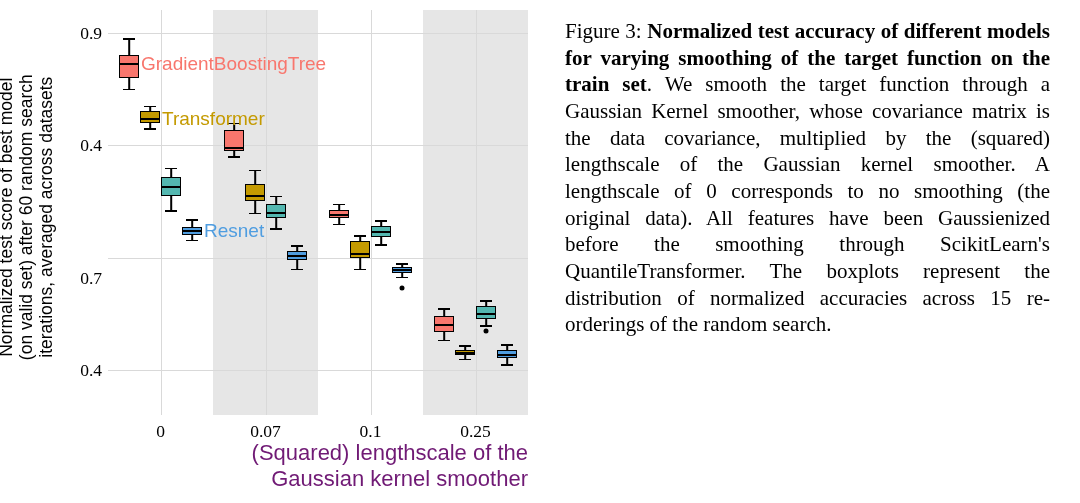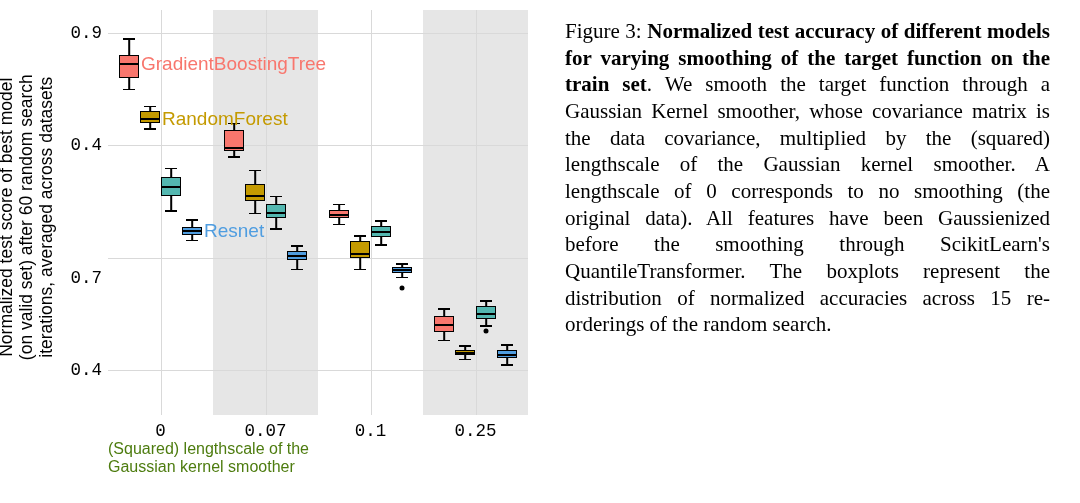--- a/index.html
+++ b/index.html
@@ -89,35 +89,35 @@
   }
   .grid-v {
     position: absolute;
     top: 0;
     height: 100%;
     width: 1px;
     background: #d9d9d9;
   }
   .y-tick-label, .x-tick-label {
     position: absolute;
-    font-family: Liberation Mono, monospace;
+    font-family: Liberation Serif, serif;
     font-size: 17.5px;
     color: #000;
   }
   .y-tick-label { right: 100%; margin-right: 6px; transform: translateY(-50%); }
   .x-tick-label { top: 100%; margin-top: 6px; transform: translateX(-50%); }
   .xlabel {
     position: absolute;
     left: 108px;
     top: 440px;
     width: 420px;
-    text-align: left;
+    text-align: right;
     font-family: Arial, Helvetica, sans-serif;
-    font-size: 16px;
-    color: #4d7c0f;
+    font-size: 22px;
+    color: #701a75;
   }
   
   .bp {
     position: absolute;
     width: 20px;
     transform: translateX(-50%);
   }
   .bp .whisk {
     position: absolute;
     left: 50%;
@@ -304,21 +304,21 @@
               <div class="outlier" style="top: 277.875px;"></div>
             </div>
             <div class="bp" style="left: 399px; top: 0px; height: 405px;">
               <div class="whisk" style="top: 334.125px; height: 20.25px;"></div>
               <div class="cap" style="top: 334.125px;"></div>
               <div class="cap" style="top: 354.375px;"></div>
               <div class="box" style="top: 339.75px; height: 7.875px; background: rgb(79, 157, 224);"></div>
               <div class="median" style="top: 344.375px;"></div>
             </div>
             <div class="series-label" style="left: 33px; top: 43px; color: rgb(248, 118, 109);">GradientBoostingTree</div>
-            <div class="series-label" style="left: 54px; top: 98.125px; color: rgb(196, 154, 0);">RandomForest</div>
+            <div class="series-label" style="left: 54px; top: 98.125px; color: rgb(196, 154, 0);">Transformer</div>
             <div class="series-label" style="left: 96px; top: 209.5px; color: rgb(79, 157, 224);">Resnet</div>
           </div>
       </div>
 
       <div class="xlabel">
         <span>(Squared) lengthscale of the<br>Gaussian kernel smoother</span>
       </div>
     </div>
   </div>
 

